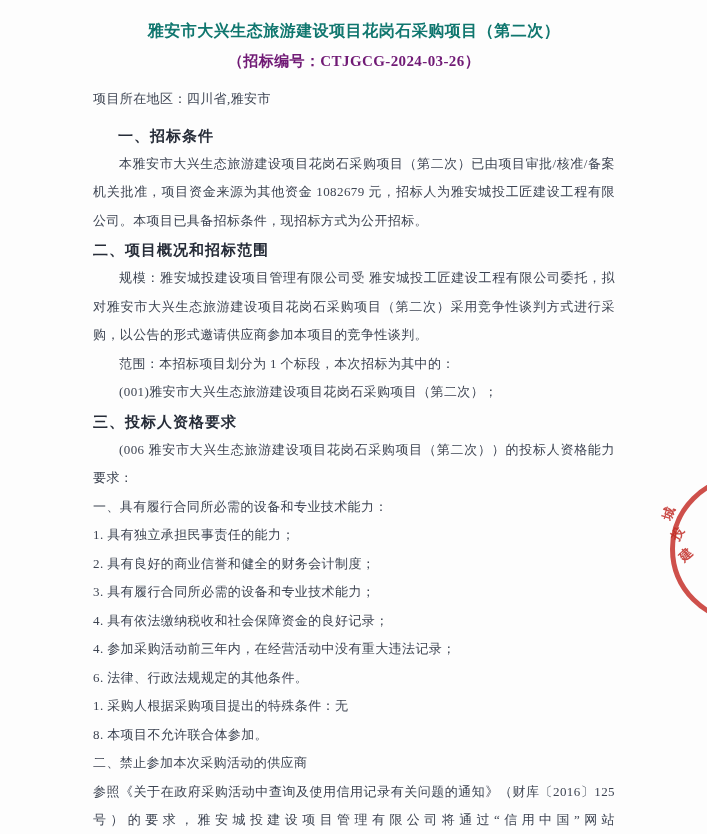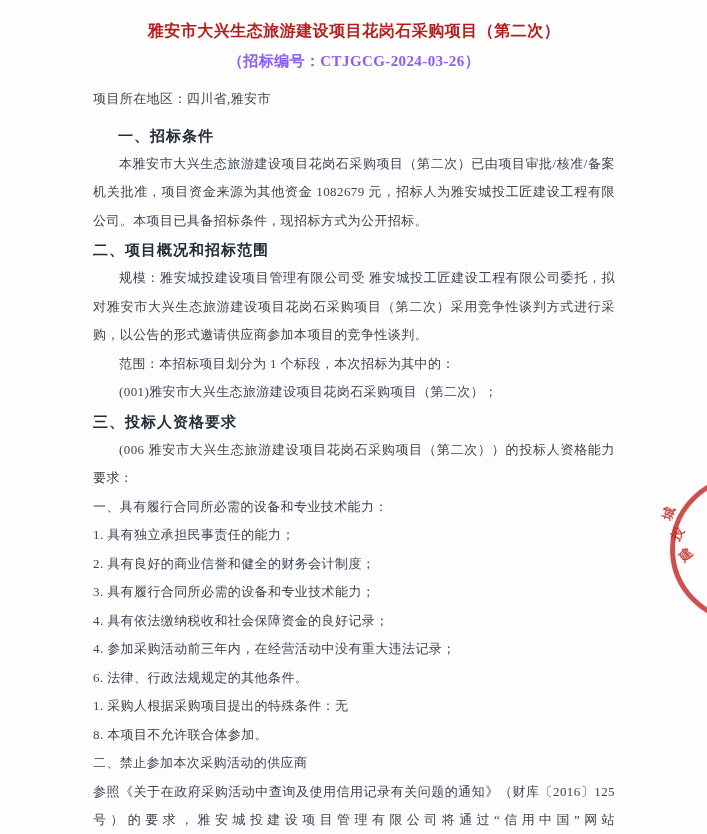--- a/index.html
+++ b/index.html
@@ -19,29 +19,29 @@
     left: 93px; top: 16px;
     width: 522px;
     color: #3d4452;
     font-size: 13px;
     letter-spacing: 0.4px;
   }
   .title {
     text-align: center;
     font-size: 16px;
     font-weight: 700;
-    color: #b91c1c;
+    color: #0f766e;
     line-height: 30px;
     letter-spacing: 0.5px;
   }
   .subtitle {
     text-align: center;
     font-size: 15px;
     font-weight: 700;
-    color: #8b5cf6;
+    color: #701a75;
     line-height: 30px;
   }
   .region {
     margin-top: 9px;
     line-height: 26px;
   }
   .sec-heading {
     font-size: 15px;
     font-weight: 700;
     color: #262c38;

